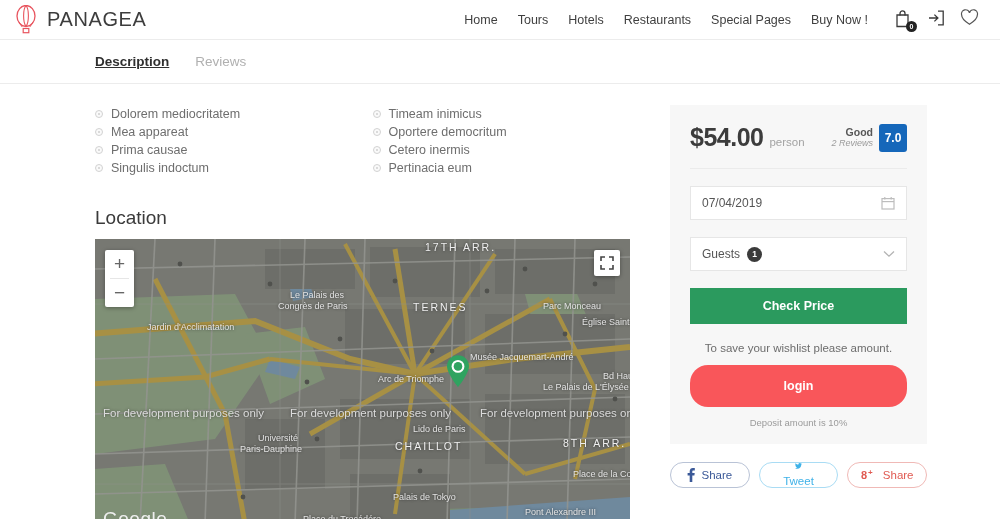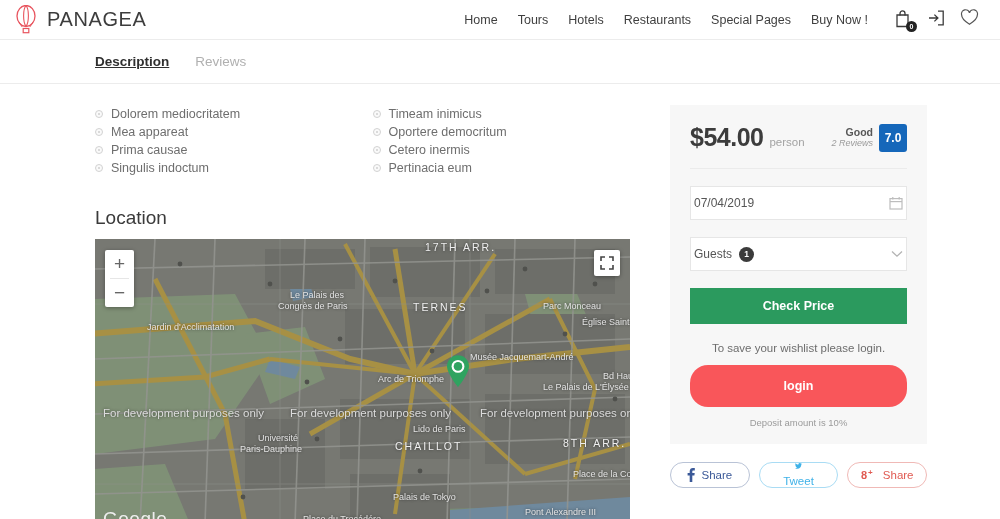--- a/index.html
+++ b/index.html
@@ -130,21 +130,21 @@
   .rating-text { text-align: right; line-height: 1.15; }
   .rating-word { font-size: 10.5px; color: #575757; font-weight: bold; }
   .rating-count { font-size: 9px; color: #9a9a9a; font-style: italic; }
   .rating-score {
     width: 28px; height: 28px; border-radius: 3px; background: #1567ba;
     color: #fff; font-size: 12px; font-weight: bold;
     display: flex; align-items: center; justify-content: center;
   }
   .field {
     height: 34px; background: #fff; border: 1px solid #e6e6e6;
-    display: flex; align-items: center; padding: 0 3px;
+    display: flex; align-items: center; padding: 0 11px;
     margin-top: 17px; font-size: 12px; color: #555; cursor: pointer;
   }
   .field .ico { margin-left: auto; color: #b4b4b4; display: flex; align-items: center; }
   .guest-badge {
     width: 15px; height: 15px; border-radius: 50%; background: #3b3b3b;
     color: #fff; font-size: 8.5px; line-height: 15px; text-align: center;
     display: inline-block; margin-left: 7px; font-weight: bold;
   }
   .btn-check {
     margin-top: 17px; height: 36px; background: #2b9a5e; color: #fff;
@@ -440,21 +440,21 @@
         <span class="guest-badge">1</span>
         <span class="ico">
           <svg width="12" height="8" viewBox="0 0 12 8">
             <path d="M1 1.6L6 6.2l5-4.6" fill="none" stroke="#b4b4b4" stroke-width="1.3"></path>
           </svg>
         </span>
       </div>
 
       <div class="btn-check">Check Price</div>
 
-      <div class="wishlist-note">To save your wishlist please login.</div>
+      <div class="wishlist-note">To save your wishlist please amount.</div>
 
       <div class="btn-login">login</div>
 
       <div class="deposit">Deposit amount is 10%</div>
     </div>
 
     <div class="social-row">
       <div class="social-btn fb">
         <svg width="8" height="14" viewBox="0 0 8 14">
           <path d="M5.3 14V7.6h2.1l.3-2.5H5.3V3.6c0-.7.2-1.2 1.2-1.2h1.3V.1C7.6.1 6.8 0 5.9 0 4 0 2.7 1.2 2.7 3.3v1.8H.6v2.5h2.1V14z" fill="#3b5998"></path>

